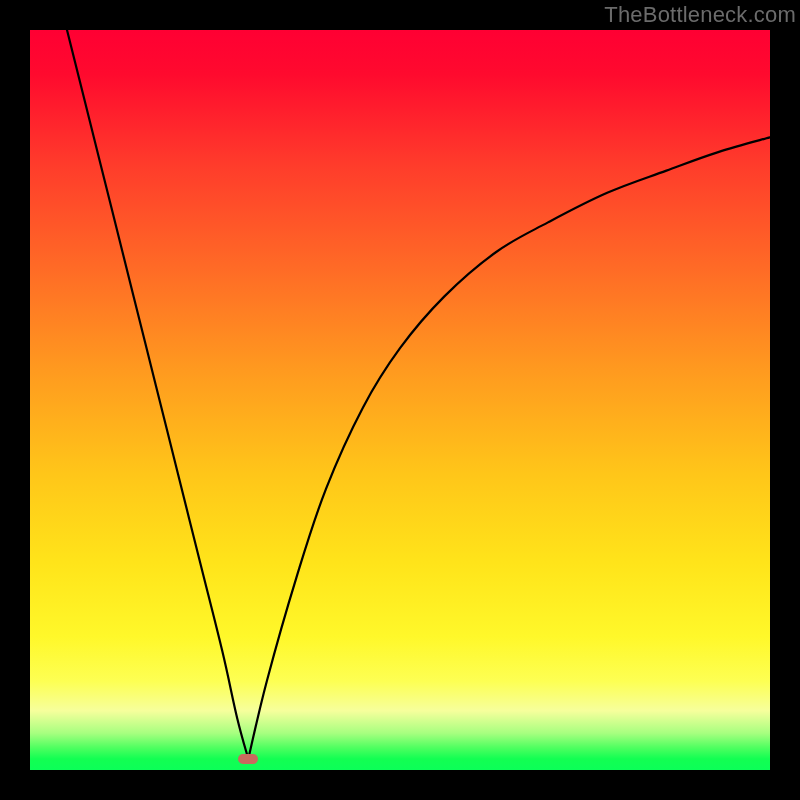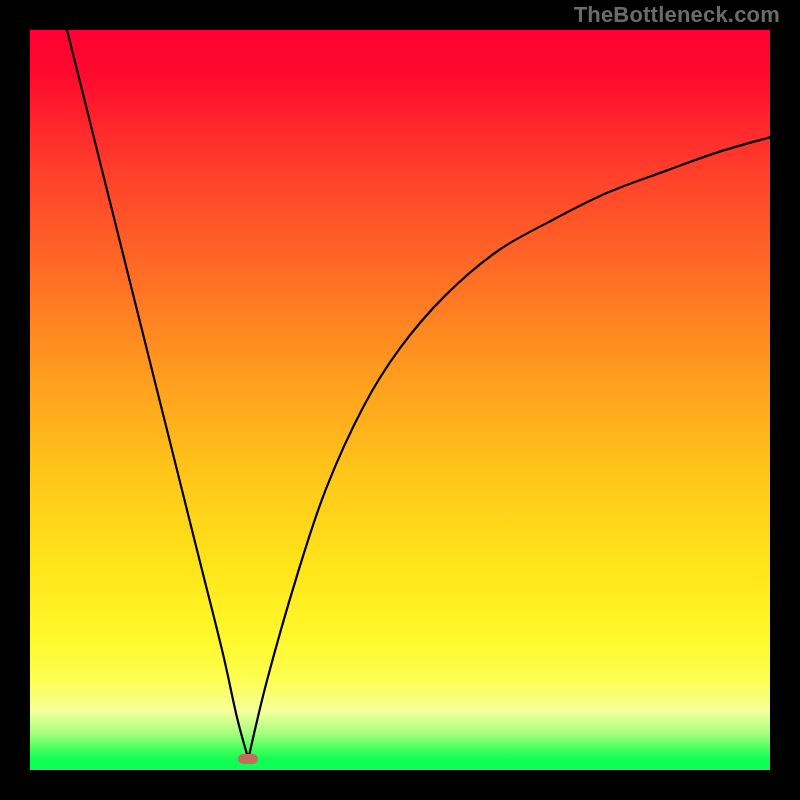--- a/index.html
+++ b/index.html
@@ -13,24 +13,24 @@
   }
   .frame {
     position: relative;
     width: 800px;
     height: 800px;
     background: #000;
   }
   .watermark {
     position: absolute;
     top: 2px;
-    right: 20px;
+    right: 4px;
     color: #6b6b6b;
     font-size: 22px;
-    font-weight: 700;
+    font-weight: 400;
     letter-spacing: 0.2px;
     z-index: 5;
   }
   .plot-area {
     position: absolute;
     left: 30px;
     top: 30px;
     width: 740px;
     height: 740px;
     background: linear-gradient(to bottom,

